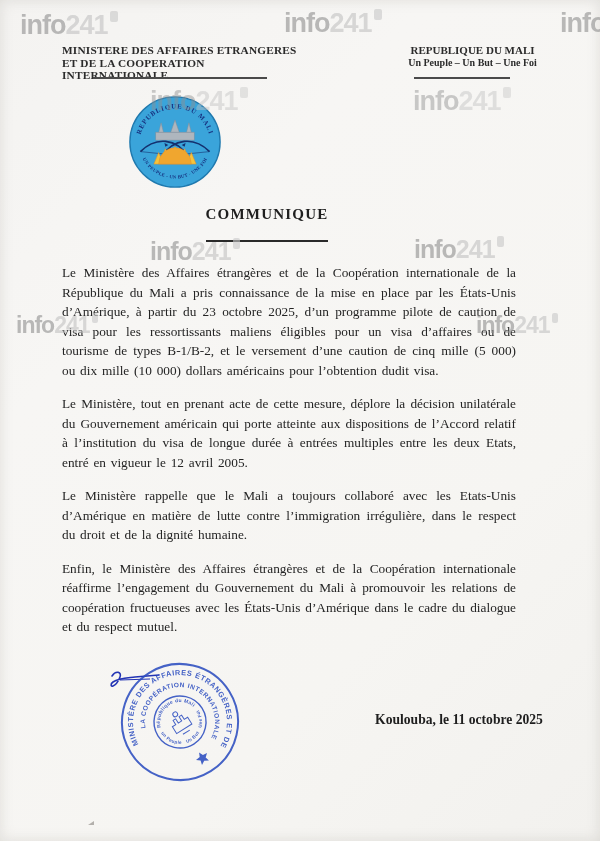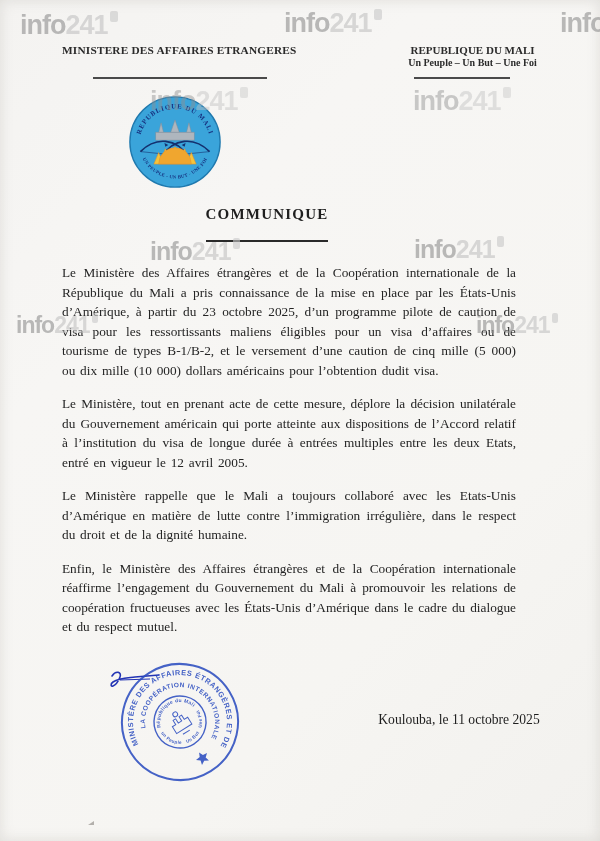--- a/index.html
+++ b/index.html
@@ -29,21 +29,21 @@
   .title{display:inline-block;font-weight:bold;font-size:15px;letter-spacing:1.2px;
     border-bottom:2px solid #2a2a2a;padding-bottom:17px;color:#1f1f1f;}
 
   
   .doc-body{position:absolute;top:263px;left:62px;width:454px;
     font-size:13.3px;line-height:19.5px;text-align:justify;color:#242424;}
   .doc-body p{margin:0 0 14px 0;word-spacing:1.5px;}
 
   
   .dateline{position:absolute;top:712px;left:354px;width:210px;text-align:center;
-    font-weight:normal;font-size:13.6px;color:#1e1e1e;}
+    font-weight:bold;font-size:13.6px;color:#1e1e1e;}
 
   
   .stamp{position:absolute;left:100px;top:642px;width:160px;height:160px;opacity:.88;}
   .sig{position:absolute;left:106px;top:668px;width:70px;height:22px;}
 
   
   .wm{position:absolute;font-family:"Liberation Sans",sans-serif;font-weight:bold;
     letter-spacing:-1px;white-space:nowrap;z-index:40;opacity:.6;}
   .wm .a{color:#8f8f8f;}
   .wm .b{color:#c2c2c2;}
@@ -55,20 +55,21 @@
   .speck{position:absolute;left:88px;top:821px;width:6px;height:4px;background:#b3b0ac;
     clip-path:polygon(0 100%,100% 0,100% 100%);}
 </style>
 </head>
 <body>
 
 <div class="page">
 
   <div class="hdr-left">
     <div>MINISTERE DES AFFAIRES ETRANGERES</div>
+    <div>ET DE LA COOPERATION INTERNATIONALE</div>
   </div>
   <div class="rule rule-left"></div>
 
   <div class="hdr-right">
     <div>REPUBLIQUE DU MALI</div>
     <div class="motto">Un Peuple – Un But – Une Foi</div>
   </div>
   <div class="rule rule-right"></div>
 
   <svg class="emblem" viewBox="0 0 100 100">

